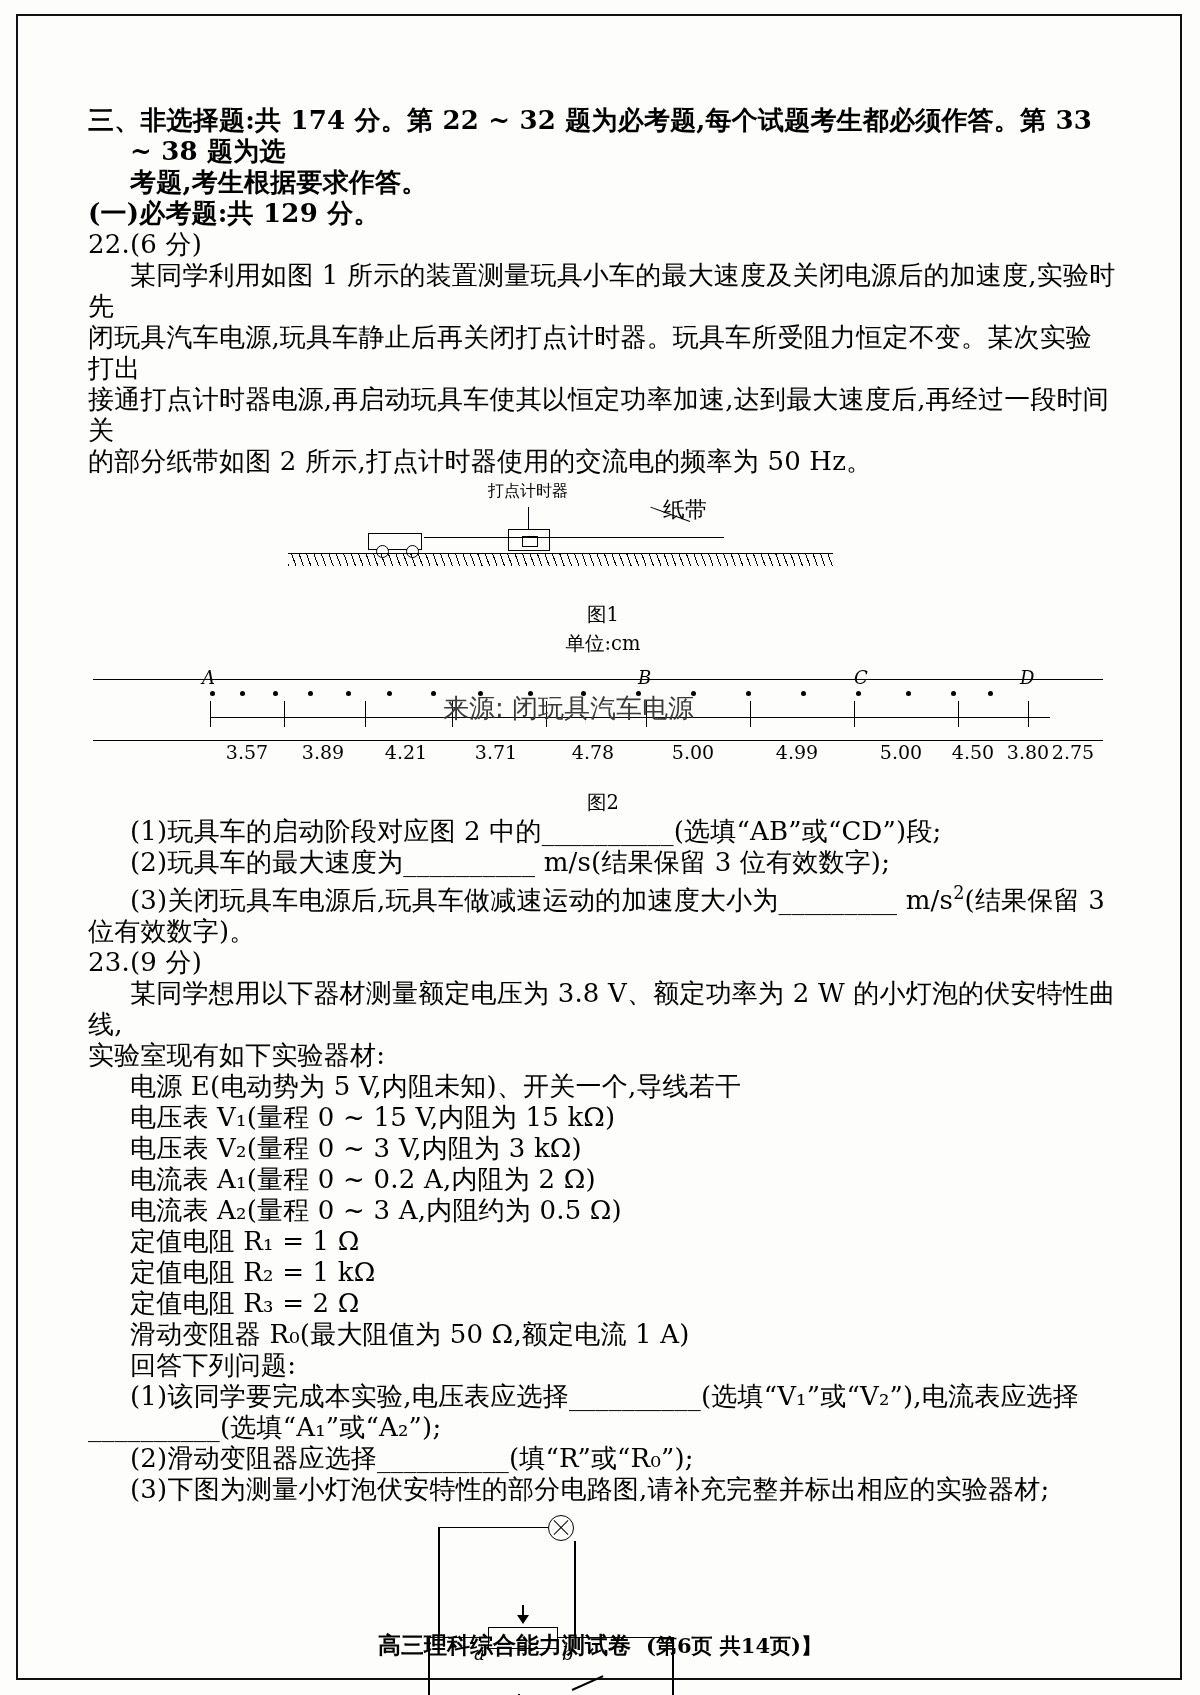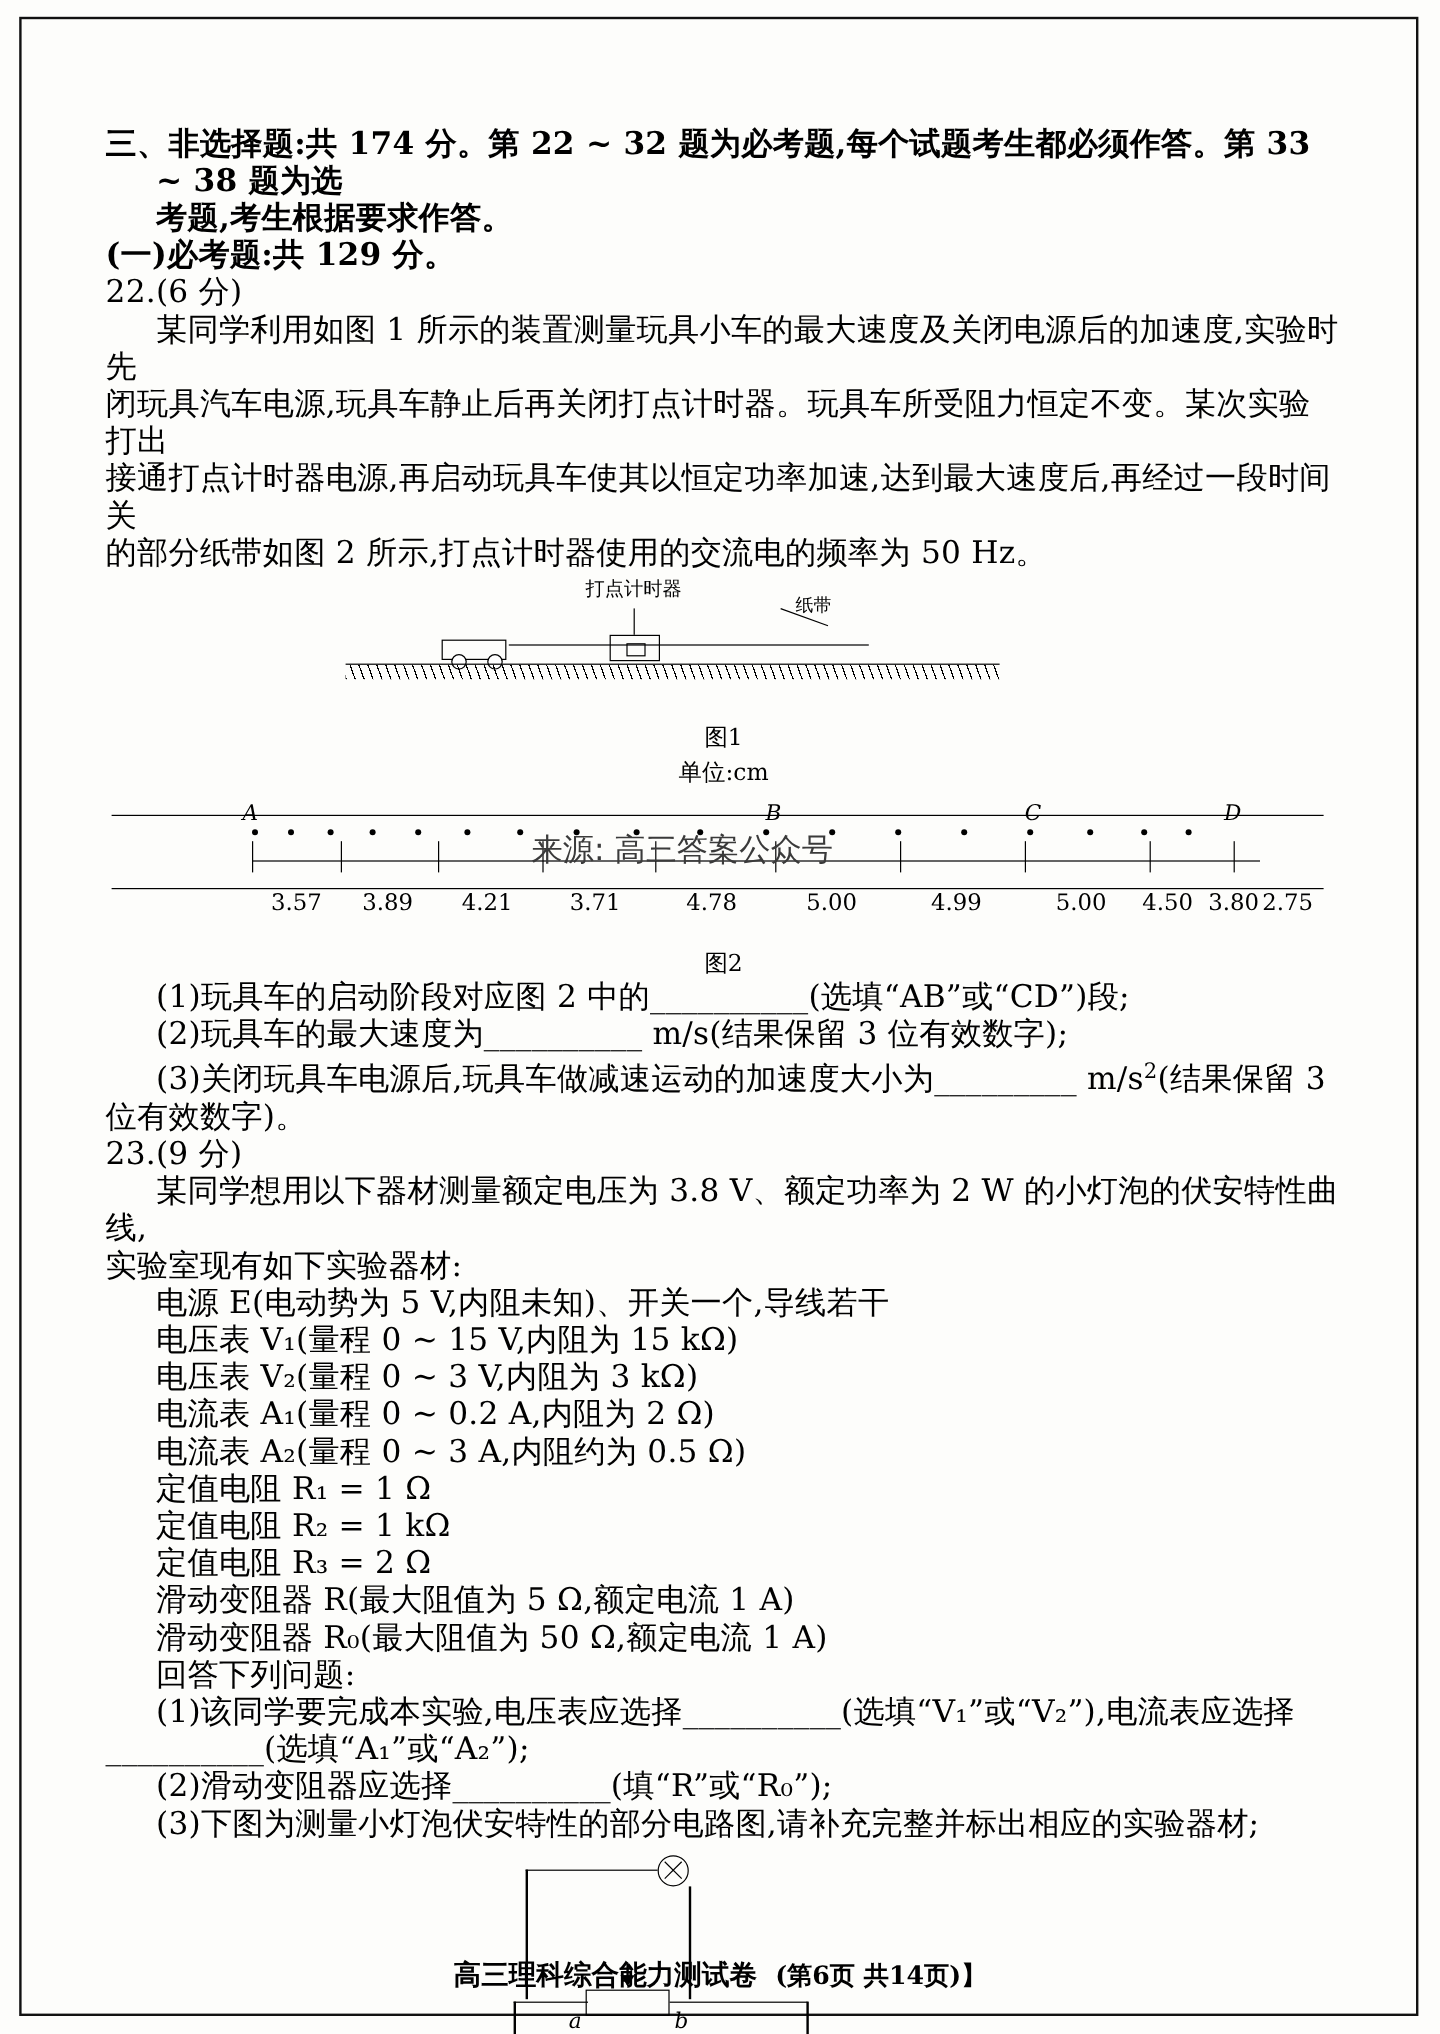--- a/index.html
+++ b/index.html
@@ -118,21 +118,21 @@
   .lbl-timer {
     position: absolute;
     left: 400px;
     top: 0px;
     font-size: 16px;
   }
   .lbl-tape {
     position: absolute;
     left: 575px;
     top: 14px;
-    font-size: 15px;
+    font-size: 22px;
   }
   .leader1 {
     position: absolute;
     left: 440px; top: 26px;
     width: 0; height: 22px;
     border-left: 1.2px solid #000;
   }
   .leader2 {
     position: absolute;
     left: 560px; top: 40px;
@@ -362,42 +362,41 @@
       <div class="segnum" style="left:288px; width:60px">4.21</div>
       <div class="segnum" style="left:378px; width:60px">3.71</div>
       <div class="segnum" style="left:475px; width:60px">4.78</div>
       <div class="segnum" style="left:575px; width:60px">5.00</div>
       <div class="segnum" style="left:679px; width:60px">4.99</div>
       <div class="segnum" style="left:783px; width:60px">5.00</div>
       <div class="segnum" style="left:855px; width:60px">4.50</div>
       <div class="segnum" style="left:910px; width:60px">3.80</div>
       <div class="segnum" style="left:955px; width:60px">2.75</div>
 
-      <div class="watermark">来源: 高三答案公众号</div>
+      <div class="watermark">来源: 闭玩具汽车电源</div>
     </div>
     <div class="cap" style="margin-top:-22px">图2</div>
 
     <div class="line indent2 mt6">(1)玩具车的启动阶段对应图 2 中的__________(选填“AB”或“CD”)段;</div>
     <div class="line indent2">(2)玩具车的最大速度为__________ m/s(结果保留 3 位有效数字);</div>
     <div class="line indent2"><span>(3)关闭玩具车电源后,玩具车做减速运动的加速度大小为_________ m/s</span><sup>2</sup><span>(结果保留 3</span></div>
     <div class="line">位有效数字)。</div>
 
     <div class="line mt10">23.(9 分)</div>
     <div class="line indent2">某同学想用以下器材测量额定电压为 3.8 V、额定功率为 2 W 的小灯泡的伏安特性曲线,</div>
     <div class="line">实验室现有如下实验器材:</div>
 
     <div class="line pl2">电源 E(电动势为 5 V,内阻未知)、开关一个,导线若干</div>
     <div class="line pl2">电压表 V₁(量程 0 ~ 15 V,内阻为 15 kΩ)</div>
     <div class="line pl2">电压表 V₂(量程 0 ~ 3 V,内阻为 3 kΩ)</div>
     <div class="line pl2">电流表 A₁(量程 0 ~ 0.2 A,内阻为 2 Ω)</div>
     <div class="line pl2">电流表 A₂(量程 0 ~ 3 A,内阻约为 0.5 Ω)</div>
     <div class="line pl2">定值电阻 R₁ = 1 Ω</div>
     <div class="line pl2">定值电阻 R₂ = 1 kΩ</div>
     <div class="line pl2">定值电阻 R₃ = 2 Ω</div>
-    <div class="line pl2">滑动变阻器 R(最大阻值为 5 Ω,额定电流 1 A)</div>
     <div class="line pl2">滑动变阻器 R₀(最大阻值为 50 Ω,额定电流 1 A)</div>
     <div class="line pl2">回答下列问题:</div>
 
     <div class="line pl2">(1)该同学要完成本实验,电压表应选择__________(选填“V₁”或“V₂”),电流表应选择</div>
     <div class="line">__________(选填“A₁”或“A₂”);</div>
     <div class="line indent2">(2)滑动变阻器应选择__________(填“R”或“R₀”);</div>
     <div class="line indent2">(3)下图为测量小灯泡伏安特性的部分电路图,请补充完整并标出相应的实验器材;</div>
 
     <div class="circuit">
       <div class="lamp" style="left:460px; top:6px"></div>

